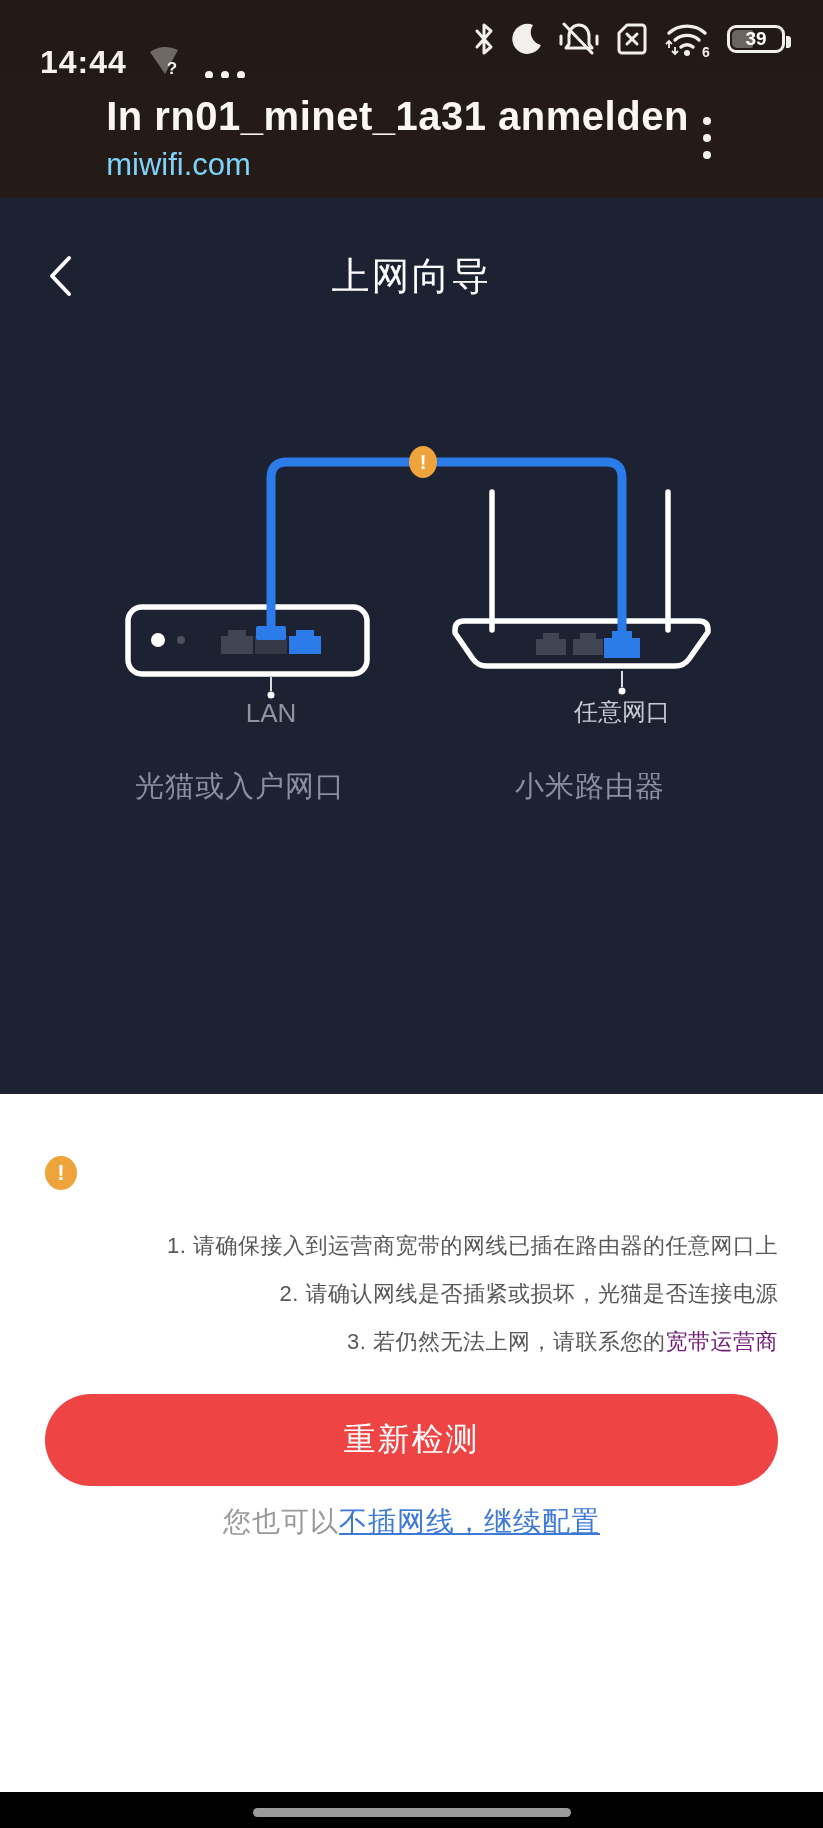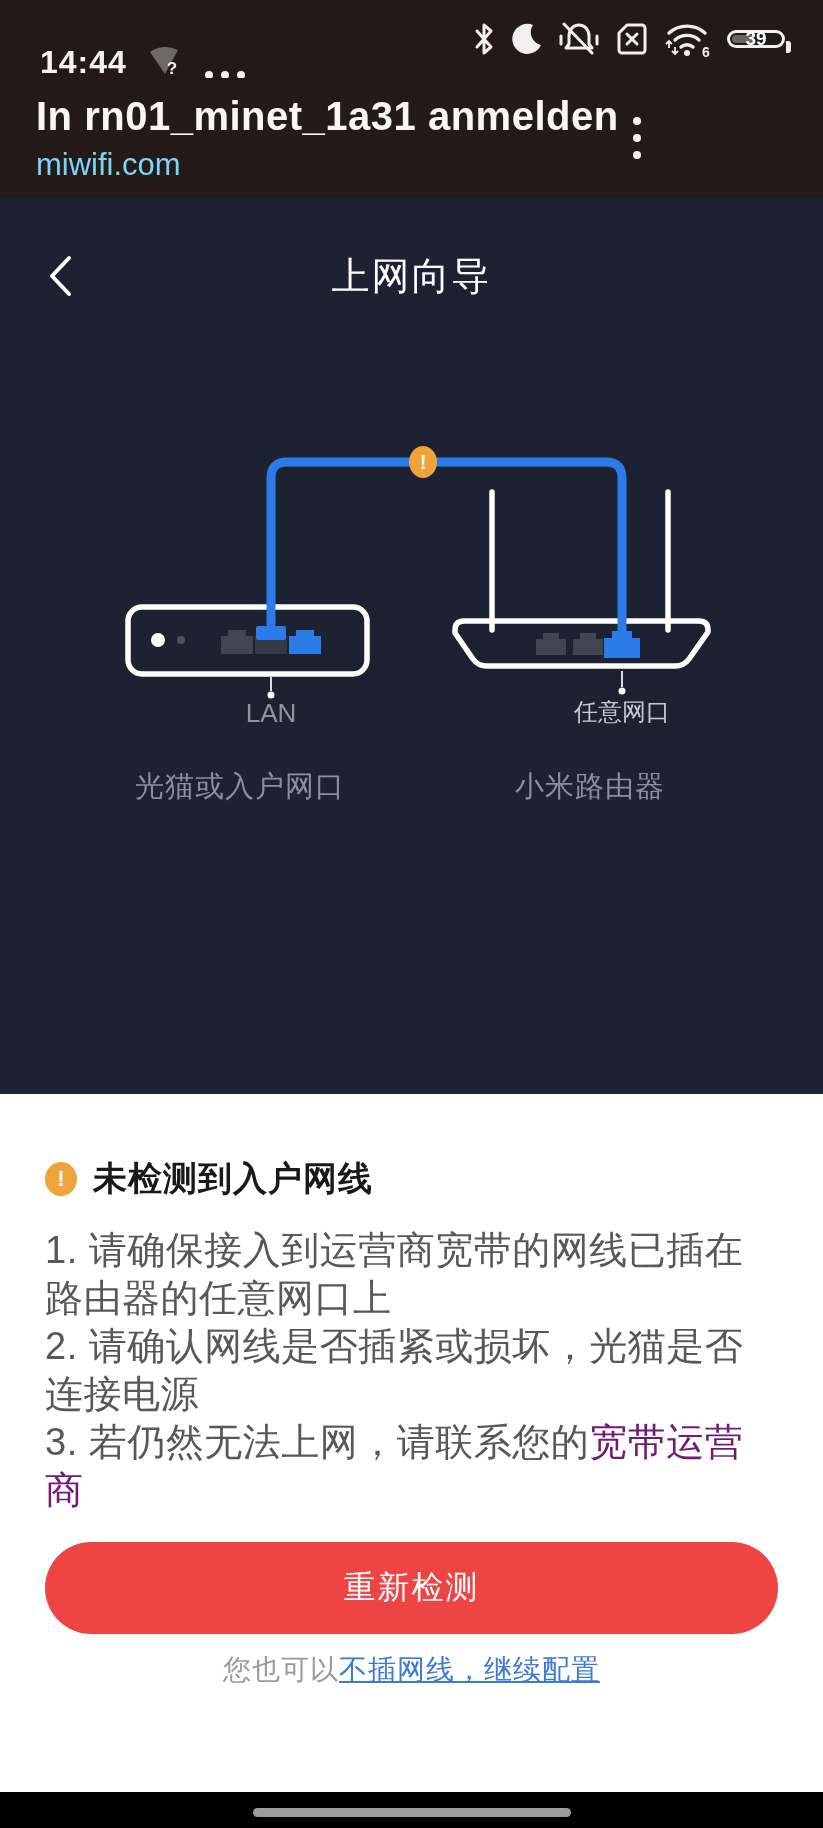--- a/index.html
+++ b/index.html
@@ -14,31 +14,31 @@
     position:absolute; top:0; left:0; width:823px; height:78px;
     background:#231a15; color:#f4f1ee;
     display:flex; align-items:center; justify-content:space-between;
     padding:0 38px 0 40px;
   }
   .sb-left { display:flex; align-items:flex-end; gap:18px;margin-top:44px; }
   .sb-time { font-size:32px; font-weight:bold; letter-spacing:1px; }
   .sb-right { display:flex; align-items:center; gap:16px; }
   .sb-icon { display:flex; align-items:center; justify-content:center; }
   .battery {
-    position:relative; width:58px; height:18px; border:3px solid #f2efec;
+    position:relative; width:58px; height:28px; border:3px solid #f2efec;
     border-radius:9px; display:flex; align-items:center; justify-content:center;
   }
   .battery .fill { position:absolute; left:2px; top:2px; bottom:2px; width:40%; background:#6b6560; border-radius:5px 2px 2px 5px; }
   .battery .pct { position:relative; font-size:19px; font-weight:bold; color:#fff; z-index:2; }
   .battery .nub { position:absolute; right:-9px; top:8px; width:5px; height:12px; background:#f2efec; border-radius:0 3px 3px 0; }
   
   .browser-header {
     position:absolute; top:78px; left:0; width:823px; height:120px;
     background:#241b16; color:#faf6f3;
-    display:flex; align-items:center; justify-content:flex-start;
+    display:flex; align-items:center; justify-content:center;
     padding:0 28px 0 36px;
   }
   .bh-text { display:flex; flex-direction:column; gap:8px; }
   .bh-title { font-size:40px; font-weight:600; letter-spacing:0.5px; }
   .bh-url { font-size:31px; color:#7dd3fc; }
   .kebab { display:flex; flex-direction:column; gap:9px; padding:10px 14px; }
   .kebab i { width:8px; height:8px; background:#f4f1ee; border-radius:50%; }
   
   .page {
     position:absolute; top:198px; left:0; width:823px; height:896px;
@@ -56,21 +56,21 @@
     position:absolute; top:1094px; left:0; width:823px; height:698px;
     background:#ffffff; padding:62px 45px 0 45px;
   }
   .alert-head { display:flex; align-items:center; gap:16px; }
   .warn-badge {
     width:32px; height:34px; border-radius:50%; background:#eea33b; flex:0 0 auto;
     display:flex; align-items:center; justify-content:center;
     color:#fff; font-size:22px; font-weight:bold;
   }
   .alert-title { font-size:34px; font-weight:600; color:#19191b; letter-spacing:1px; }
-  .alert-list { margin-top:24px; font-size:38px; line-height:48px; color:#58585b; letter-spacing:0.5px; }
+  .alert-list { margin-top:32px; font-size:22px; line-height:48px; color:#58585b; letter-spacing:0.5px;text-align:right; }
   .alert-list .item { }
   .inline-link { color:#701a75; text-decoration:none; cursor:pointer; }
   .retry-btn {
     margin-top:28px; width:733px; height:92px; border:none; border-radius:46px;
     background:#ef4444; color:#ffffff; font-size:32px; letter-spacing:2px;
     font-family:"Liberation Sans", sans-serif; display:block; cursor:pointer;
   }
   .footer-line { margin-top:17px; text-align:center; font-size:28px; color:#9a9a9a; letter-spacing:1px; }
   .footer-line .footer-link { color:#3d7ad6; text-decoration:underline; cursor:pointer; }
   
@@ -198,21 +198,20 @@
     <text x="622" y="340" font-size="24" fill="#c6cad3" text-anchor="middle">任意网口</text>
 
     <text x="240" y="416" font-size="29" fill="#8a8fa0" text-anchor="middle" letter-spacing="1">光猫或入户网口</text>
     <text x="590" y="416" font-size="29" fill="#8a8fa0" text-anchor="middle" letter-spacing="1">小米路由器</text>
   </svg>
 </div>
 
 <div class="panel">
   <div class="alert-head">
     <span class="warn-badge">!</span>
-    <span class="alert-title">未检测到入户网线</span>
   </div>
   <div class="alert-list">
     <div class="item">1. 请确保接入到运营商宽带的网线已插在路由器的任意网口上</div>
     <div class="item">2. 请确认网线是否插紧或损坏，光猫是否连接电源</div>
     <div class="item"><span>3. 若仍然无法上网，请联系您的</span><a class="inline-link">宽带运营商</a></div>
   </div>
   <button class="retry-btn">重新检测</button>
   <div class="footer-line"><span>您也可以</span><a class="footer-link">不插网线，继续配置</a></div>
 </div>
 

